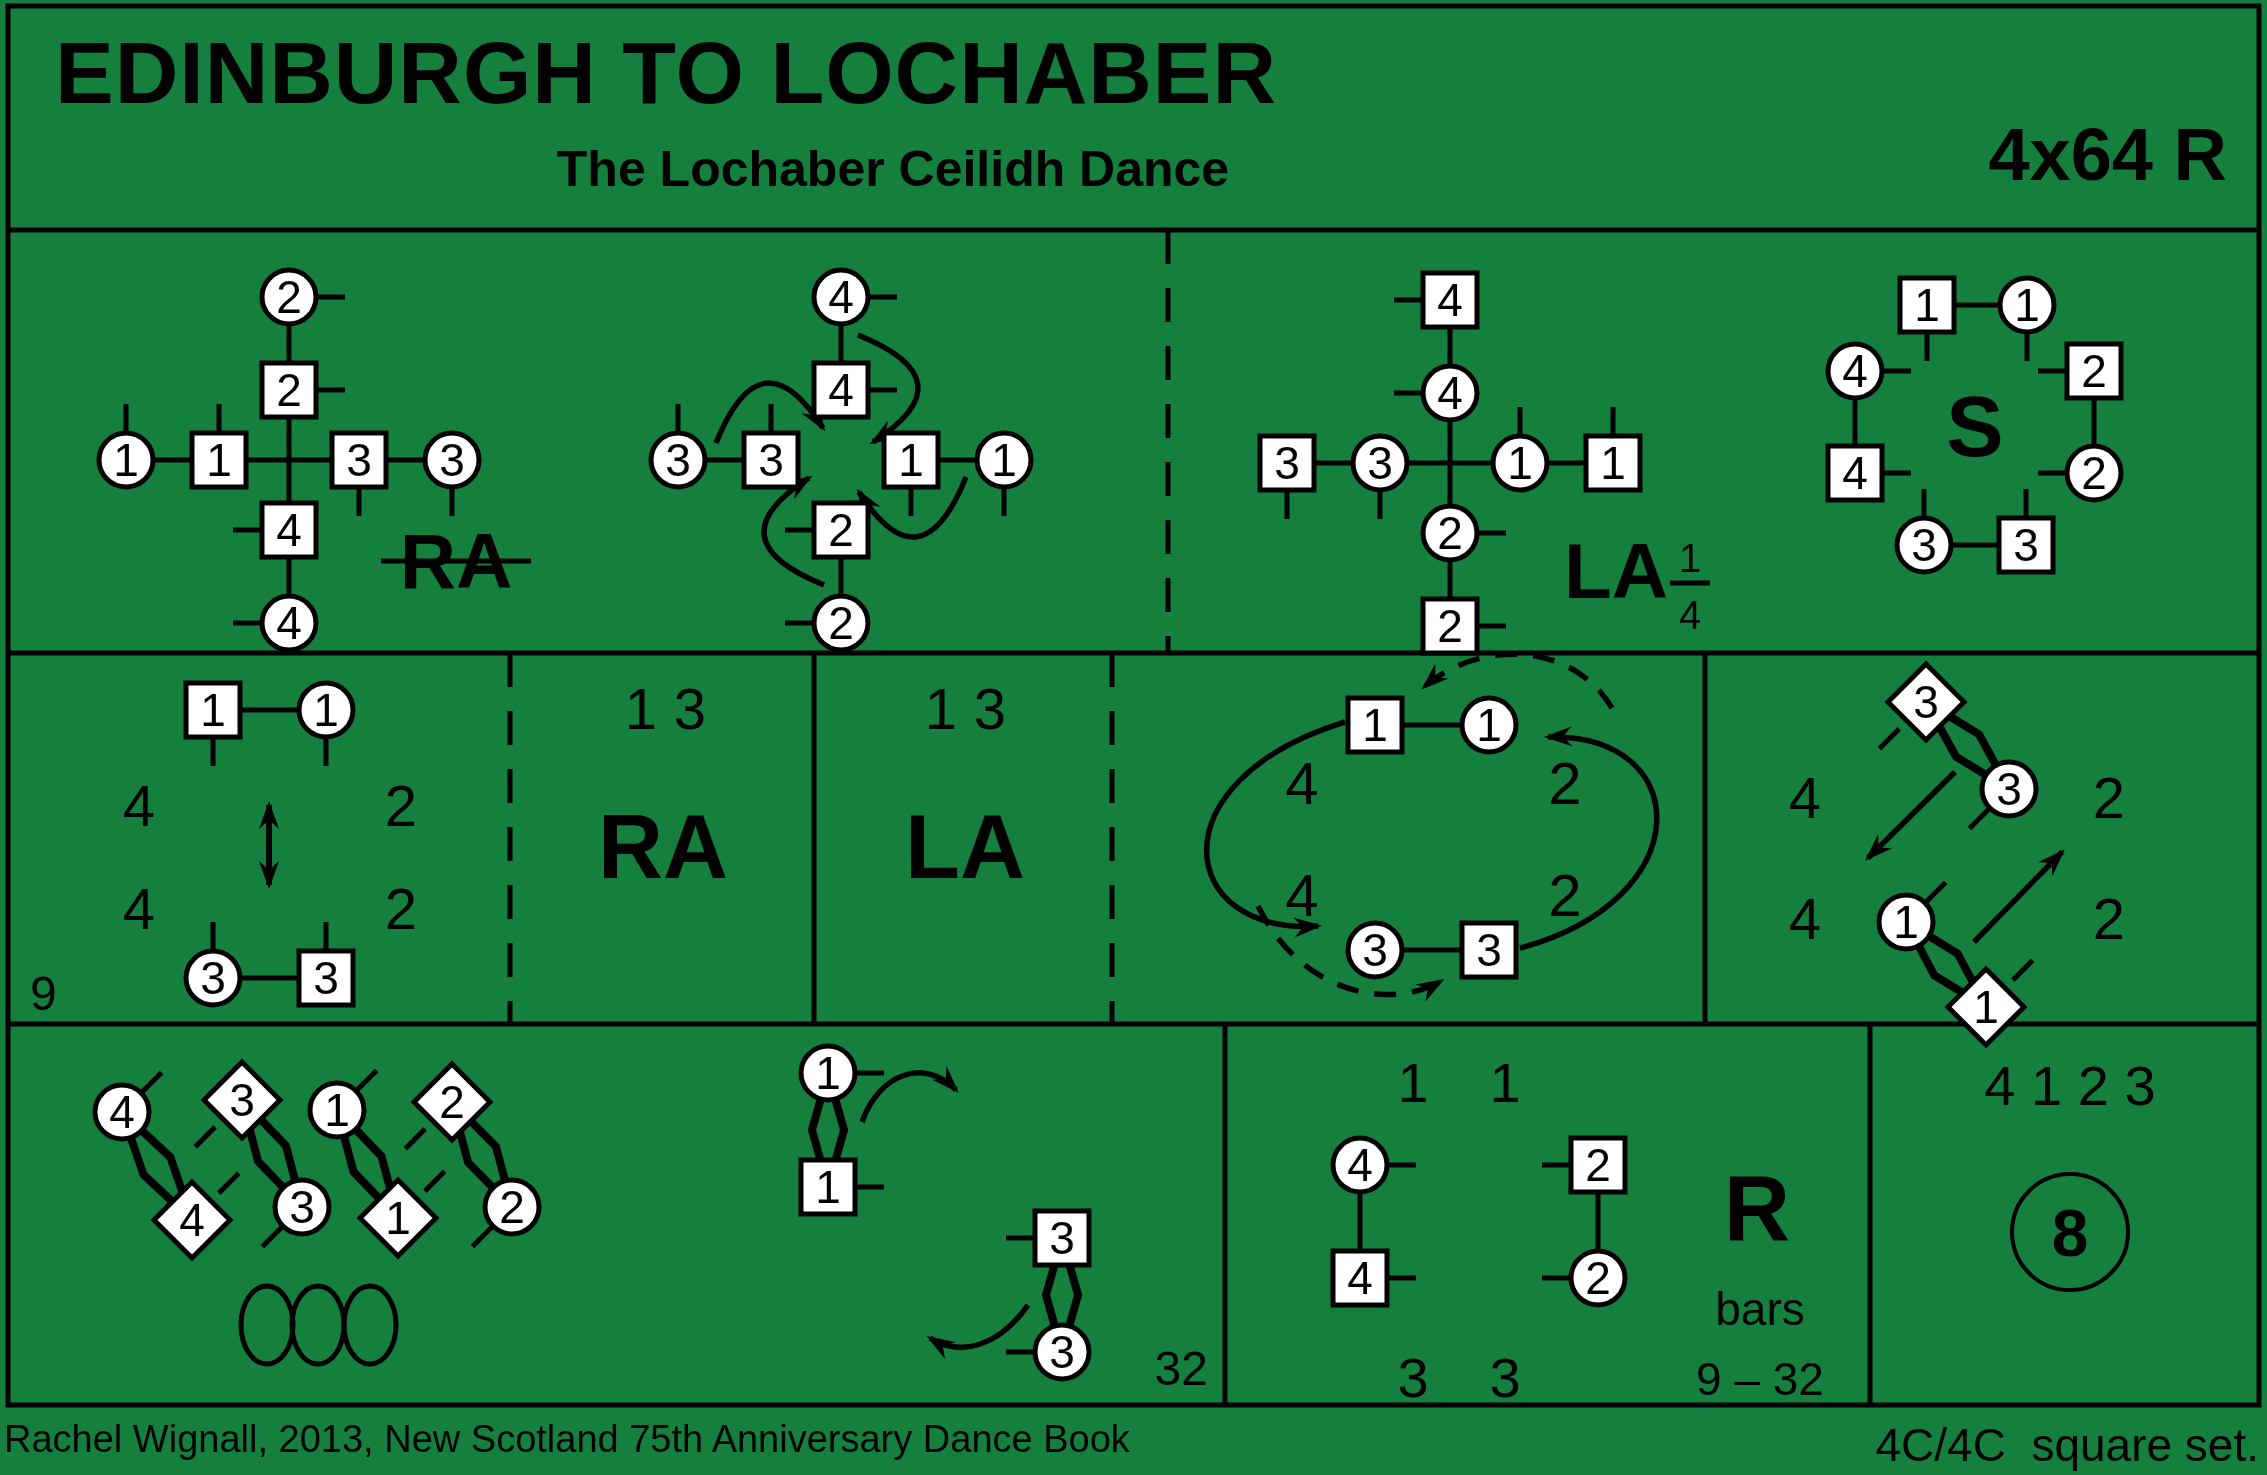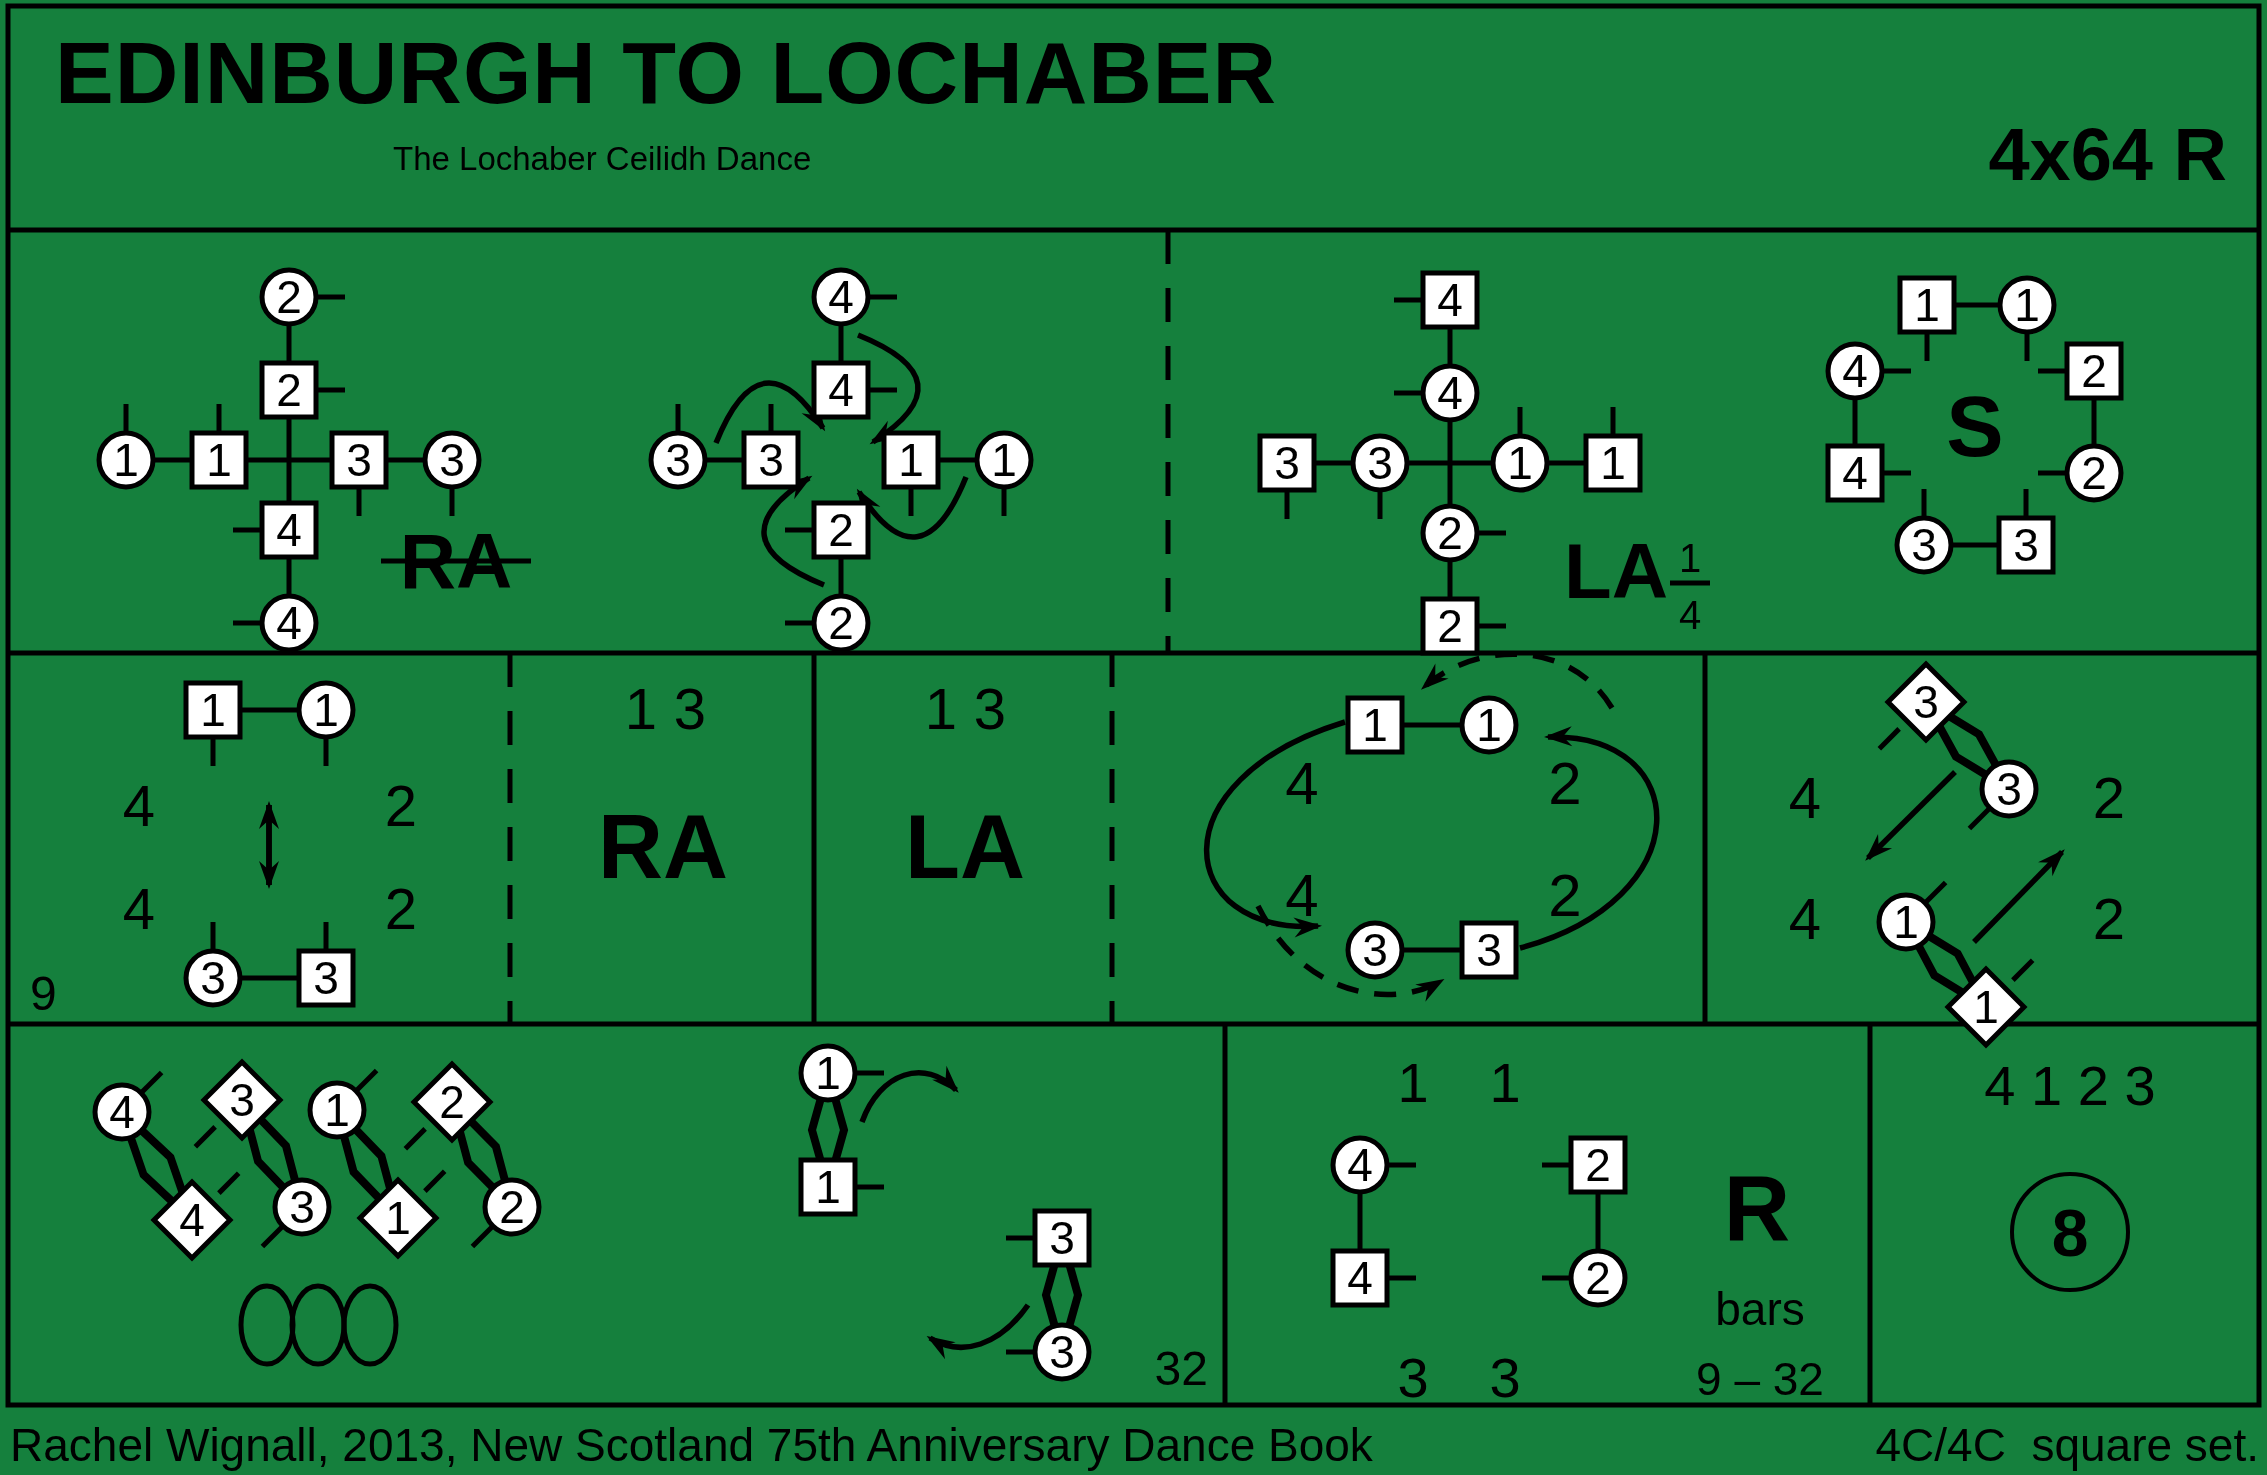--- a/index.html
+++ b/index.html
@@ -1,22 +1,22 @@
 <!DOCTYPE html>
 <html><head>
 <meta charset="utf-8">
 <style>
   html,body{margin:0;padding:0;background:#fff;}
   #page{position:relative;width:2267px;height:1475px;background:#15803d;overflow:hidden;
         font-family:"Liberation Sans",sans-serif;color:#000;}
   #diagram-svg{position:absolute;left:0;top:0;}
   .hdr-title{position:absolute;left:55px;top:22px;font-size:88px;font-weight:bold;letter-spacing:1px;white-space:pre;}
-  .hdr-subtitle{position:absolute;left:393px;top:140px;width:1000px;text-align:left;font-size:33px;white-space:pre;}
+  .hdr-subtitle{position:absolute;left:393px;top:140px;width:1000px;text-align:center;font-size:50px;white-space:pre;font-weight:bold;}
   .hdr-code{position:absolute;right:40px;top:112px;font-size:74px;font-weight:bold;white-space:pre;}
-  .ftr-credit{position:absolute;left:10px;top:1418px;font-size:46px;white-space:pre;}
+  .ftr-credit{position:absolute;left:4px;top:1418px;font-size:38px;white-space:pre;}
   .ftr-set{position:absolute;right:8px;top:1418px;font-size:46px;white-space:pre;}
   svg text{font-family:"Liberation Sans",sans-serif;fill:#000;}
 </style>
 </head>
 <body>
 
 <div id="page">
   <div class="hdr-title">EDINBURGH TO LOCHABER</div>
   <div class="hdr-subtitle">The Lochaber Ceilidh Dance</div>
   <div class="hdr-code">4x64 R</div>

